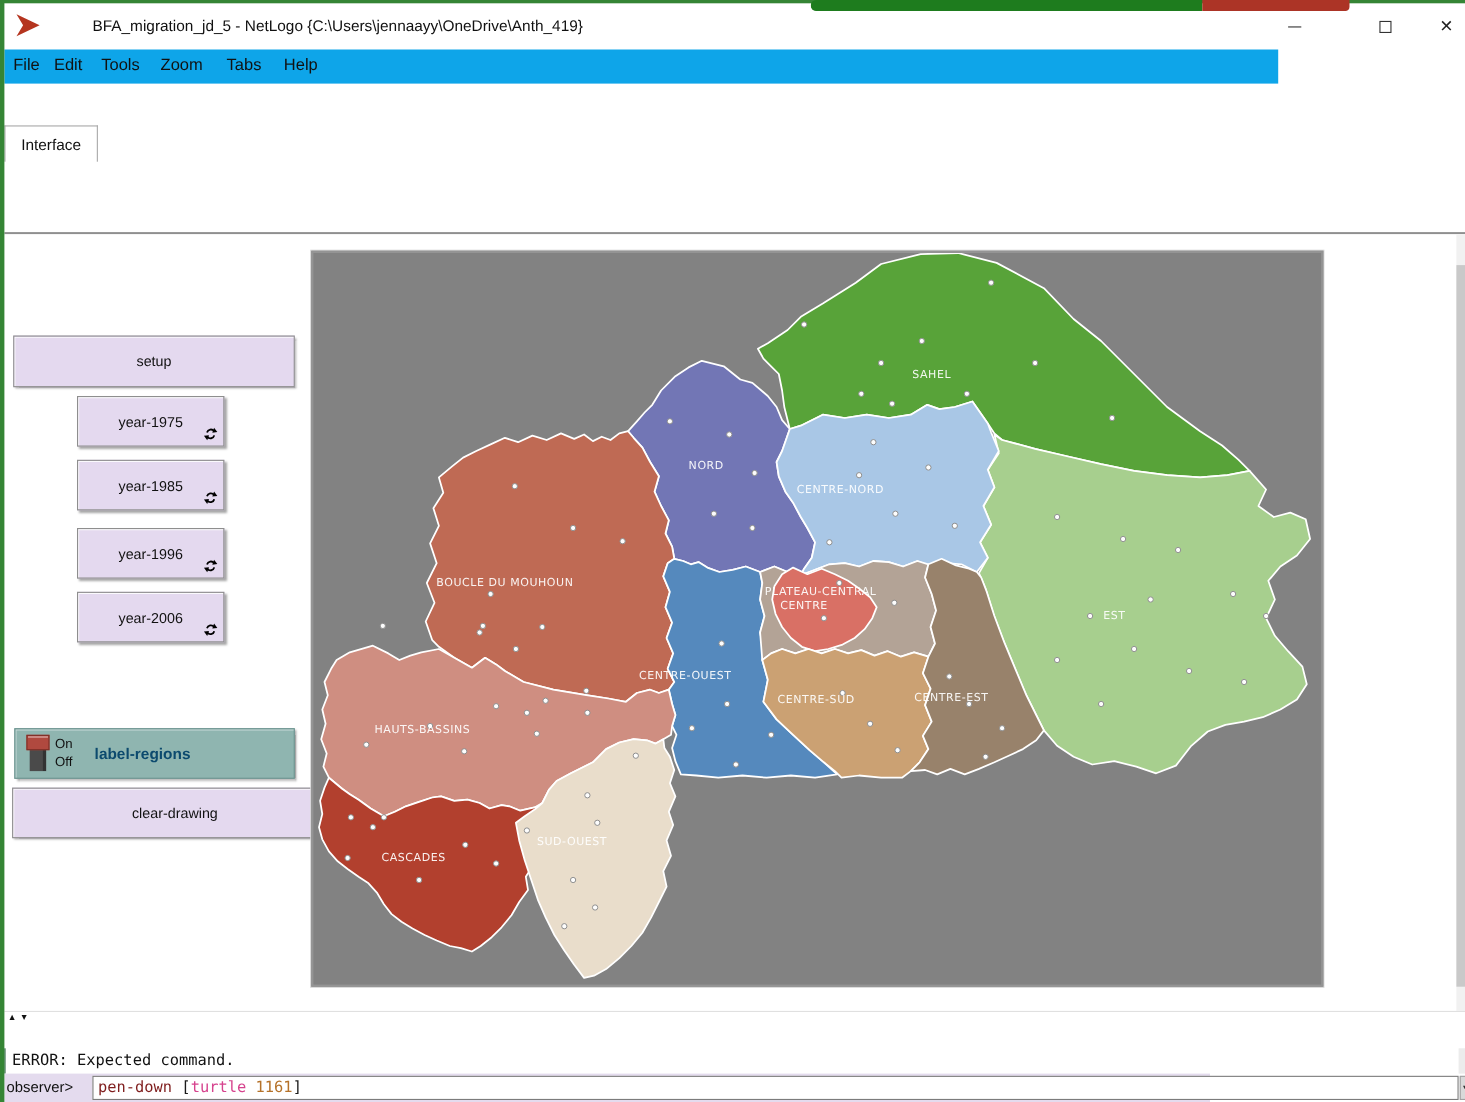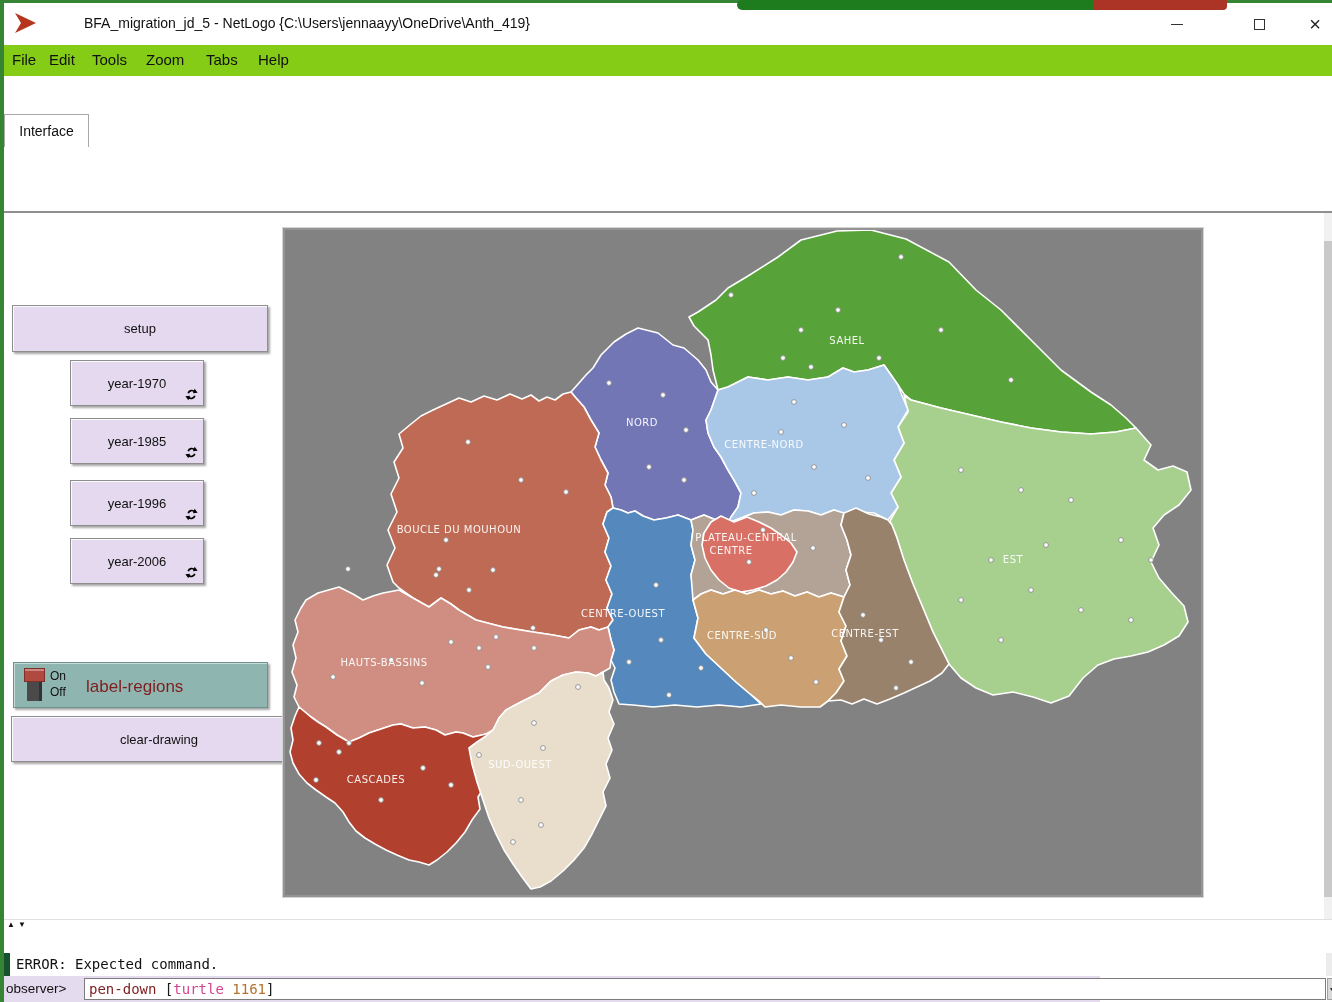--- a/index.html
+++ b/index.html
@@ -19,21 +19,21 @@
   
   .titlebar { position:absolute; left:4px; top:3px; width:1328px; height:42px; background:#fff; }
   .app-icon { position:absolute; left:10px; top:9px; width:24px; height:22px; }
   .title-text { position:absolute; left:40px; top:12px; font-size:14px; color:#111; white-space:nowrap;margin-left:40px; }
   .win-btn { position:absolute; top:6px; width:34px; height:30px; display:flex; align-items:center; justify-content:center; }
   .win-min-glyph { width:12px; height:0; border-top:1.5px solid #333; }
   .win-max-glyph { width:11px; height:11px; border:1.2px solid #333; }
   .win-close-glyph { font-size:20px; font-weight:300; color:#222; line-height:1; }
 
   
-  .menubar { position:absolute; left:4px; top:45px; width:1328px; height:31px; background:#84cc16; }
+  .menubar { position:absolute; left:4px; top:45px; width:1158px; height:31px; background:#0ea5e9; }
   .menu-item { position:absolute; top:6px; font-size:15px; color:#111; }
 
   
   .tabbar { position:absolute; left:4px; top:84px; width:1332px; height:34px; background:#f0f0f0; border-bottom:1px solid #d5d5d5;margin-top:28px; }
   .tab { position:absolute; top:4px; height:30px; display:flex; align-items:center; justify-content:center; font-size:14px; color:#111; background:#a16207; border:1px solid #c9c9c9; border-bottom:none; }
   .tab.active { background:#fff; top:2px; height:33px; z-index:2; border:1px solid #a8a8a8; border-bottom:none; }
 
   
   .toolbar { position:absolute; left:4px; top:110px; width:1328px; height:103px; background:#fff; border-bottom:2px solid #8f8f8f; }
   .tb-item { position:absolute; text-align:center; }
@@ -78,42 +78,42 @@
   .main { position:absolute; left:4px; top:213px; width:1328px; height:706px; background:#fff; }
 
   .nl-btn { position:absolute; background:#e4d9ef; border:1px solid #8e8e8e; display:flex; align-items:center; justify-content:center; font-size:13px; color:#111; box-shadow:inset 1px 1px 0 rgba(255,255,255,.85), 2px 2px 2px rgba(0,0,0,.35); }
   .forever { position:absolute; right:5px; bottom:4px; width:13px; height:13px; }
 
   .nl-switch { position:absolute; left:9px; top:449px; width:255px; height:46px; background:#8fb5b0; border:1px solid #6d938f; box-shadow:inset 1px 1px 0 rgba(255,255,255,.5), 2px 2px 2px rgba(0,0,0,.35); }
   .sw-track { position:absolute; left:13px; top:7px; width:15px; height:31px; background:#4a4a4a; box-shadow:inset -3px 0 0 #333; }
   .sw-handle { position:absolute; left:10px; top:5px; width:21px; height:14px; background:#b0493f; border:1px solid #7e2f27; box-shadow:inset 0 2px 0 rgba(255,255,255,.35); }
   .sw-on  { position:absolute; left:36px; top:6px;  font-size:12px; color:#111; }
   .sw-off { position:absolute; left:36px; top:22px; font-size:12px; color:#111; }
-  .sw-label { position:absolute; left:72px; top:14px; font-size:17px; color:#7f1d1d; }
+  .sw-label { position:absolute; left:72px; top:14px; font-size:14px; color:#0c4a6e;font-weight:bold; }
 
   
   .map-frame { position:absolute; left:279px; top:15px; width:920px; height:669px; border:2px solid #949494; box-shadow:0 0 0 1px #d4d4d4; background:#828282; }
   .map-frame svg { display:block; }
   .map-label { font-family:"DejaVu Sans", sans-serif; letter-spacing:.5px; }
 
   
   .v-scroll { position:absolute; left:1320px; top:0; width:8px; height:706px; background:#f1f1f1; }
   .v-thumb { position:absolute; left:0; top:28px; width:8px; height:656px; background:#c9c9c9; }
 
   
   .splitter { position:absolute; left:4px; top:919px; width:1328px; height:11px; background:#fff; border-top:1px solid #e0e0e0; }
   .split-arrows { position:absolute; left:3px; top:0px; font-size:8px; color:#111; letter-spacing:3px; line-height:10px; }
 
   
   .cc-header { position:absolute; left:4px; top:930px; width:1328px; height:22px; background:#e4dbee; border-top:2px solid #9a9a9a; border-bottom:1px solid #cfc6da; }
   .cc-title { position:absolute; left:6px; top:3px; font-size:13.5px; font-weight:bold; color:#111; }
   .cc-expand { position:absolute; left:1246px; top:2px; width:21px; height:18px; background:#fff; border:1px solid #9a9a9a; display:flex; align-items:center; justify-content:center; }
   .cc-clear { position:absolute; left:1271px; top:1px; width:61px; height:20px; background:#f0f0f0; border:1px solid #999; font-size:12px; color:#111; display:flex; align-items:center; justify-content:center; }
 
-  .cc-output { position:absolute; left:4px; top:953px; width:1322px; height:23px; background:#fff; border-left:6px solid #14532d; font-family:"DejaVu Sans Mono", monospace; font-size:14px; color:#111; padding:3px 0 0 6px; }
+  .cc-output { position:absolute; left:4px; top:953px; width:1322px; height:23px; background:#fff; border-left:1px solid #14532d; font-family:"DejaVu Sans Mono", monospace; font-size:14px; color:#111; padding:3px 0 0 6px; }
   .cc-out-scroll { position:absolute; left:1326px; top:953px; width:6px; height:23px; background:#ececec; }
 
   .cc-input-row { position:absolute; left:4px; top:976px; width:1096px; height:26px; background:#e4dbee; }
   .cc-prompt { position:absolute; left:2px; top:5px; font-size:13.5px; color:#111; }
   .cc-input { position:absolute; left:80px; top:2px; width:1242px; height:22px; background:#fff; border:1px solid #7c7c7c; font-family:"DejaVu Sans Mono", monospace; font-size:14px; line-height:20px; padding-left:4px; white-space:pre; }
   .cc-hist { position:absolute; left:1323px; top:2px; width:9px; height:22px; background:#d9d9d9; border:1px solid #a0a0a0; font-size:6px; color:#333; text-align:center; line-height:20px; }
 </style>
 </head>
 <body>
 
@@ -203,21 +203,21 @@
     <div class="settings-btn">Settings...</div>
   </div>
 
   <div class="main">
 
     <div class="nl-btn" style="left:8px; top:92px; width:256px; height:47px;">
       <span>setup</span>
     </div>
 
     <div class="nl-btn" style="left:66px; top:147px; width:134px; height:46px;">
-      <span>year-1970</span>
+      <span>year-1975</span>
       <svg class="forever" viewBox="0 0 13 13">
         <path d="M3.2,5.2 A3.6,3.6 0 0 1 9.6,4.0" fill="none" stroke="#000" stroke-width="1.7"></path>
         <polygon points="9.6,0.8 12.6,4.8 8.0,5.3" fill="#000"></polygon>
         <path d="M9.8,7.8 A3.6,3.6 0 0 1 3.4,9.0" fill="none" stroke="#000" stroke-width="1.7"></path>
         <polygon points="3.4,12.2 0.4,8.2 5.0,7.7" fill="#000"></polygon>
       </svg>
     </div>
     <div class="nl-btn" style="left:66px; top:205px; width:134px; height:46px;">
       <span>year-1985</span>
       <svg class="forever" viewBox="0 0 13 13">

